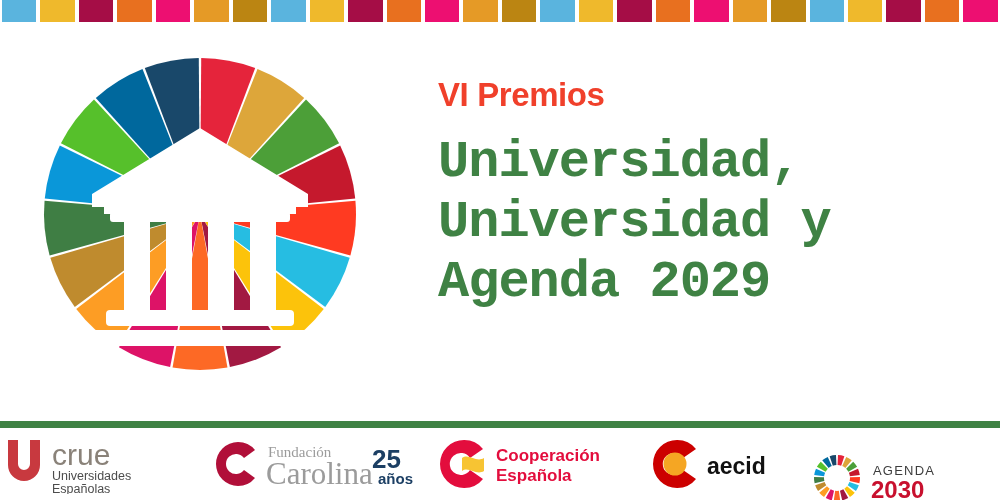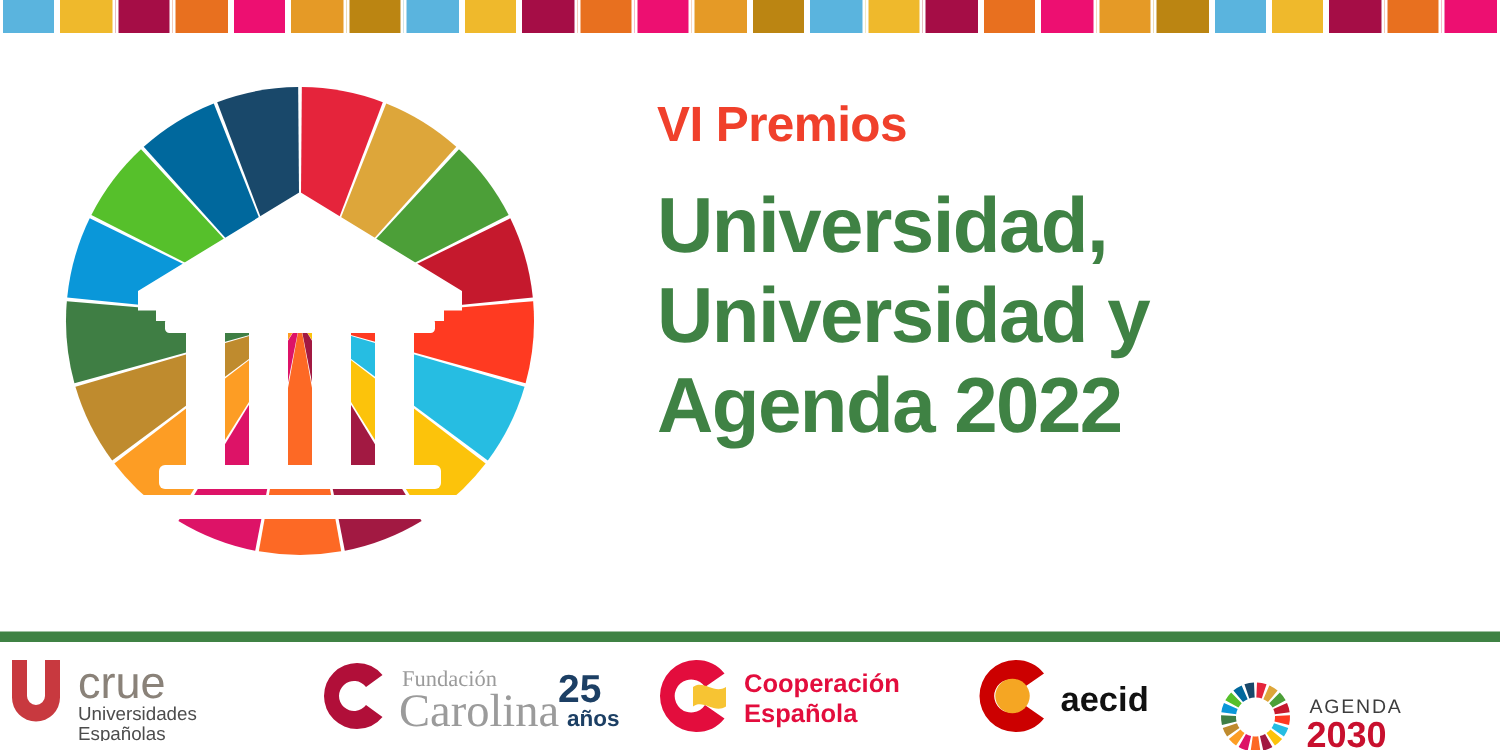--- a/index.html
+++ b/index.html
@@ -34,32 +34,32 @@
   }
 
   
   #emblem{
     position:absolute;left:40px;top:32px;width:320px;height:320px;
   }
   #emblem svg{display:block;width:320px;height:320px;}
 
   
   #headline-block{
-    position:absolute;left:438px;top:44px;width:540px;
+    position:absolute;left:438px;top:56px;width:540px;
   }
   #eyebrow{
     font-size:33px;font-weight:bold;letter-spacing:-0.4px;
     line-height:1.05;margin:0 0 20px 0;
     color:#f0402b;
   }
   #title{
     font-size:52px;font-weight:bold;letter-spacing:-1px;
     line-height:1.16;margin:0;color:#3f8244;
   }
-  #title .tline{display:block;white-space:nowrap;}
+  #title .tline{display:block;white-space:nowrap;font-family:Liberation Mono, monospace;}
 
   
   #divider{
     position:absolute;left:0;top:421px;width:1000px;height:7px;
     background:#3f8244;
   }
 
   
   #footer{
     position:absolute;left:0;top:428px;width:800px;height:72px;
@@ -155,21 +155,21 @@
           <rect x="52" y="276" width="216" height="16" rx="4"></rect>
         </g>
       </svg>
     </div>
 
     <div id="headline-block">
       <div id="eyebrow">VI Premios</div>
       <h1 id="title">
         <span class="tline">Universidad,</span>
         <span class="tline">Universidad y</span>
-        <span class="tline">Agenda 2022</span>
+        <span class="tline">Agenda 2029</span>
       </h1>
     </div>
   </div>
 
   <div id="divider"></div>
 
   <div id="footer">
 
     <div class="logo" id="logo-crue">
       <svg viewBox="0 0 200 60" width="200" height="60">

